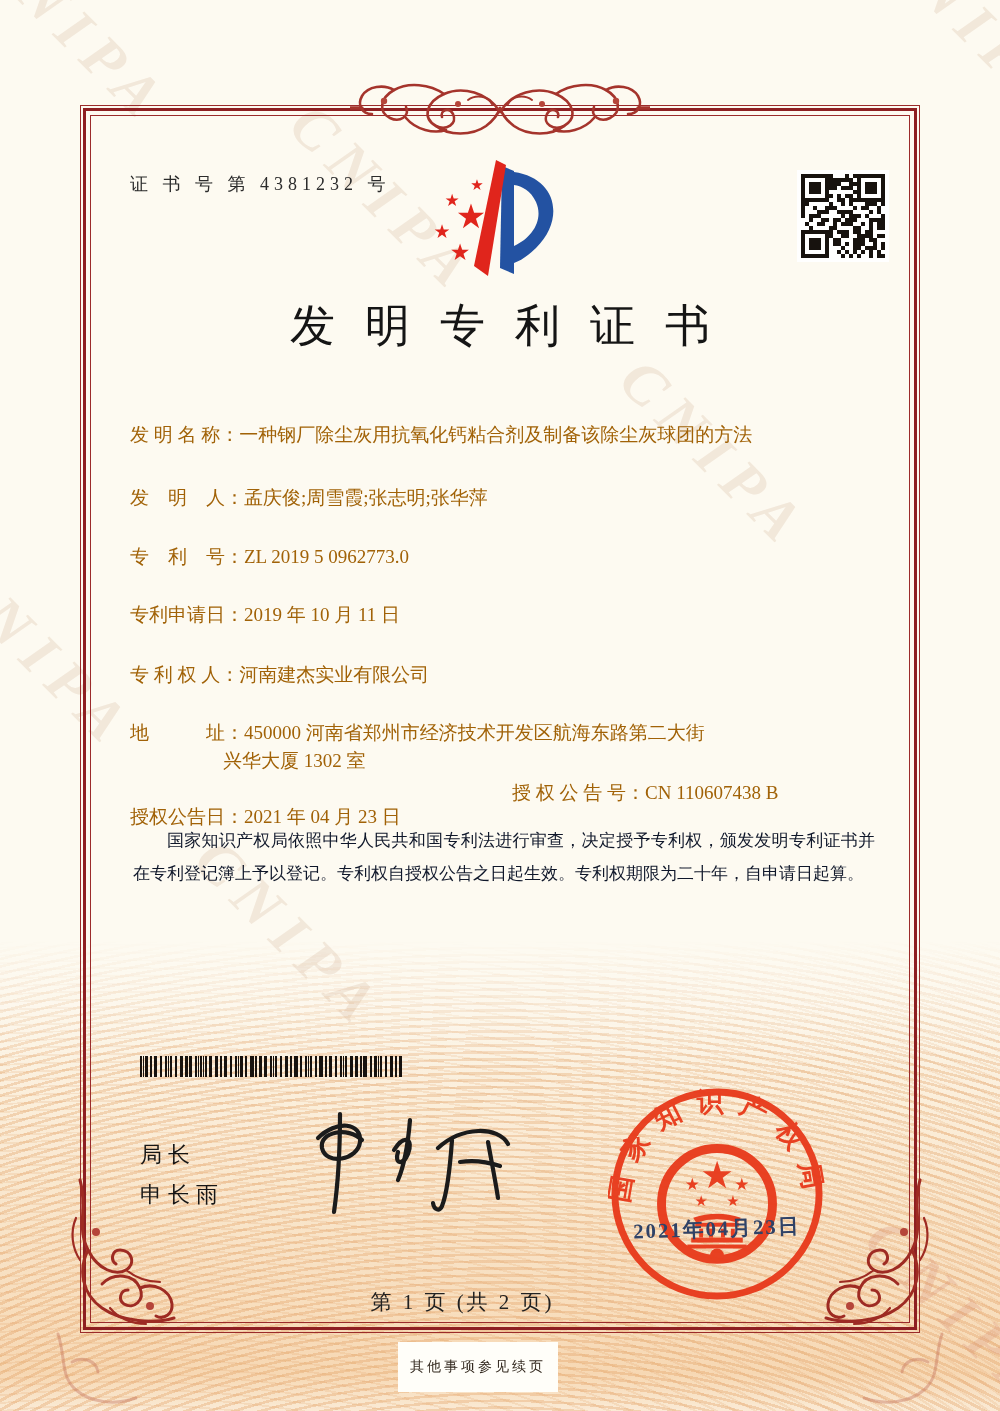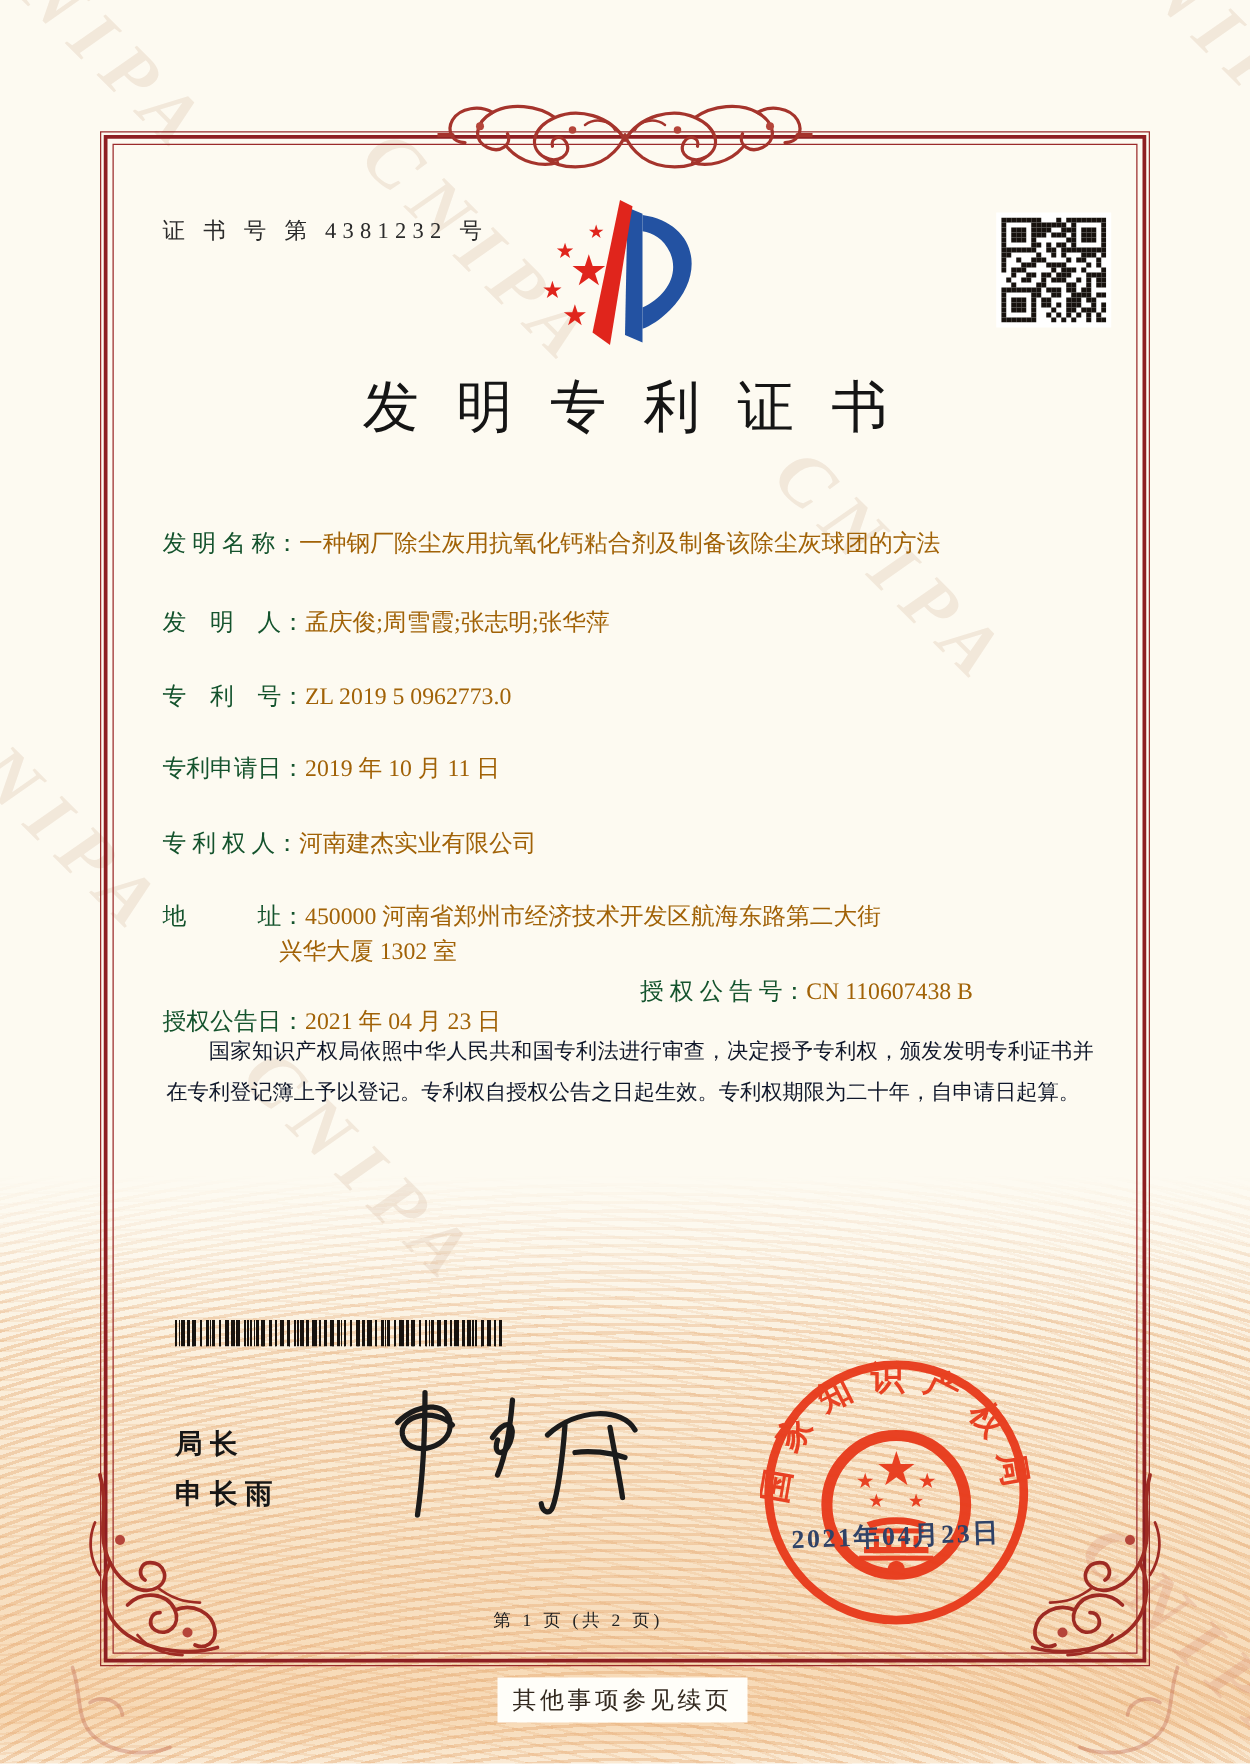--- a/index.html
+++ b/index.html
@@ -27,48 +27,48 @@
          border:3px solid #8e1f22;outline:1px solid #9b2b2b;outline-offset:2px;z-index:2}
   .frame::after{content:"";position:absolute;inset:4px;border:1px solid #9b2b2b}
 
   .ornament{position:absolute;z-index:3;pointer-events:none}
 
   .cert-no{position:absolute;left:130px;top:172px;font-size:18px;letter-spacing:5px;z-index:4}
   .title{position:absolute;left:0;top:296px;width:1000px;text-align:center;font-size:45px;
          font-weight:400;letter-spacing:30px;text-indent:30px;color:#151515;z-index:4}
 
   .row{position:absolute;left:130px;font-size:19px;z-index:4;white-space:nowrap}
-  .row .lab{display:inline-block;min-width:92px;color:#14532d}
+  .row .lab{display:inline-block;min-width:92px;color:#a16207}
   .row .val{color:#a16207}
   .row .lab2{margin-left:0}
 
   .paras{position:absolute;left:133px;top:824px;width:742px;font-size:17px;
          line-height:33px;color:#0f172a;z-index:4;text-align:justify}
   .paras p{text-indent:2em}
 
   .barcode{position:absolute;left:140px;top:1056px;width:263px;height:21px;z-index:4;
     background:
       repeating-linear-gradient(90deg,#17120e 0 2px,transparent 2px 5px),
       repeating-linear-gradient(90deg,#17120e 0 1px,transparent 1px 7px),
       repeating-linear-gradient(90deg,transparent 0 3px,#17120e 3px 4px,transparent 4px 11px)}
 
   .signer{position:absolute;left:140px;z-index:4;font-family:"Liberation Sans","DejaVu Sans",sans-serif;
-          font-weight:700;font-size:22px;color:#161616;letter-spacing:6px}
+          font-weight:400;font-size:22px;color:#161616;letter-spacing:6px}
   .sig-svg{position:absolute;left:292px;top:1104px;z-index:4}
 
   .qr{position:absolute;left:797px;top:170px;width:92px;height:92px;background:#fff;
       padding:4px;z-index:4}
   .qr svg{display:block}
 
   .seal{position:absolute;left:608px;top:1085px;width:218px;height:218px;z-index:5;opacity:.95}
 
   .footer{position:absolute;left:0;top:1288px;width:925px;text-align:center;
-          font-size:14px;letter-spacing:3px;color:#222;z-index:4}
-  .cont{position:absolute;left:398px;top:1342px;background:#fffef9;padding:5px 12px;
-        font-size:19px;letter-spacing:3px;color:#33291f;z-index:4}
+          font-size:21px;letter-spacing:3px;color:#222;z-index:4}
+  .cont{position:absolute;left:398px;top:1342px;background:#fffef9;padding:16px 12px;
+        font-size:14px;letter-spacing:3px;color:#33291f;z-index:4}
 
   .logo{position:absolute;left:428px;top:156px;z-index:4}
 </style>
 </head>
 <body>
 
 <div class="waves"></div>
 
 <div class="wm" style="left:-45px;top:-5px">CNIPA</div>
 <div class="wm" style="left:855px;top:-10px">CNIPA</div>

